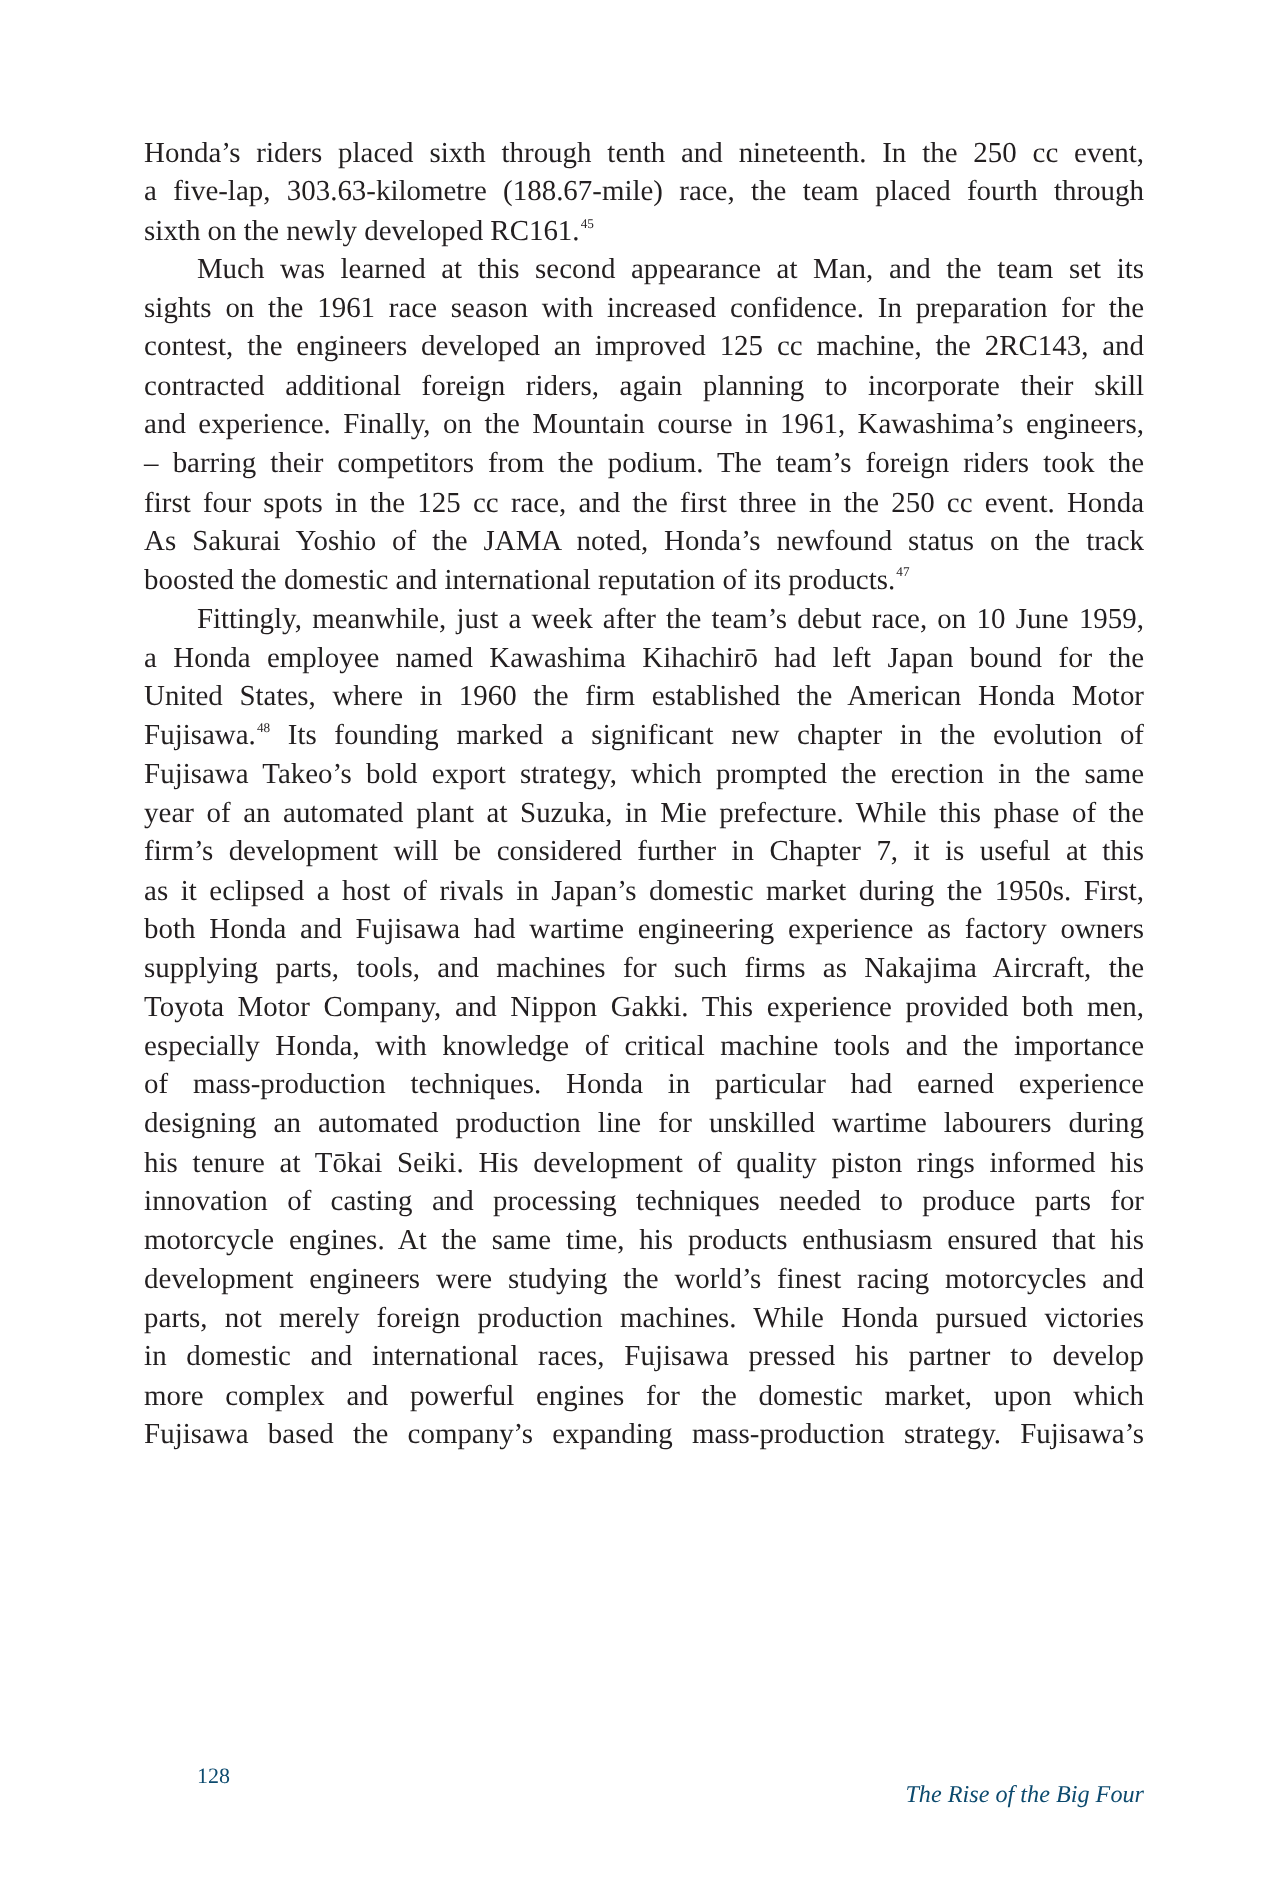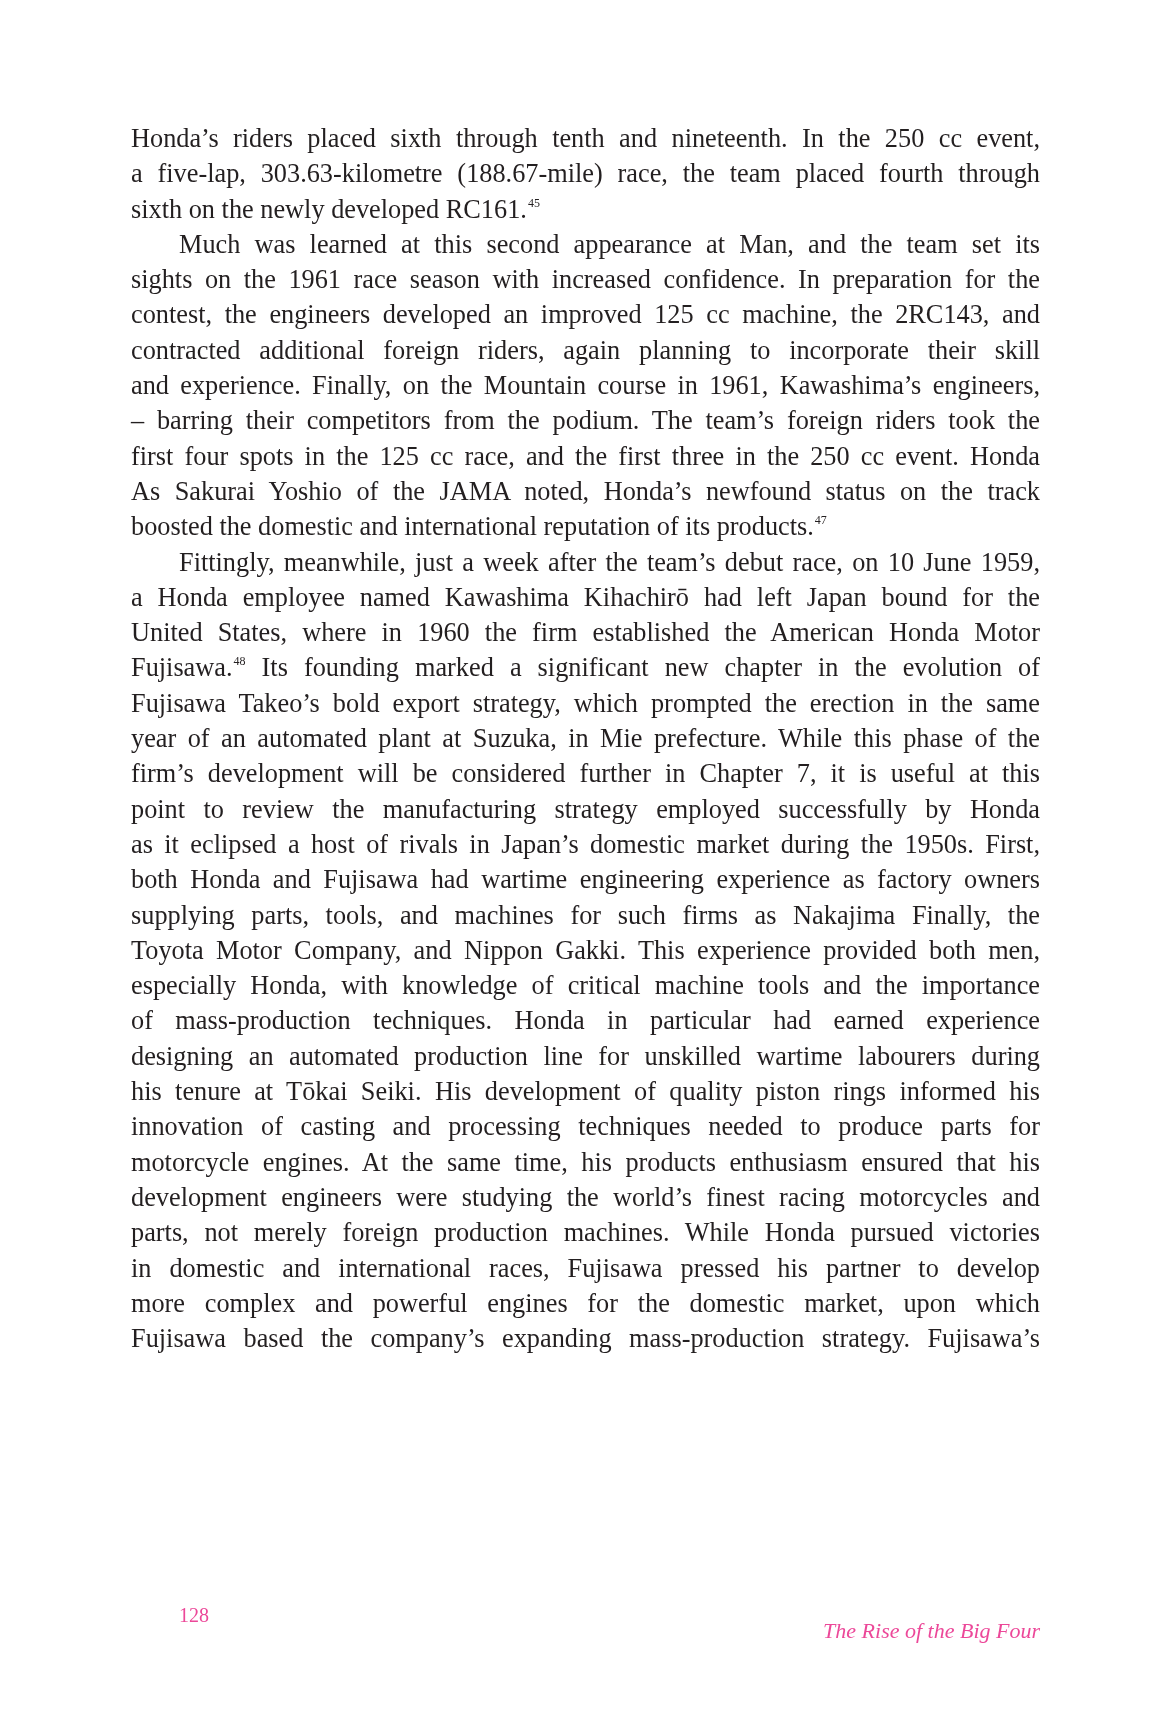--- a/index.html
+++ b/index.html
@@ -53,21 +53,21 @@
       margin-left: 1px;
       line-height: 0;
     }
     .footer {
       position: absolute;
       left: 131px;
       top: 1604px;
       width: 909px;
       height: 30px;
       font-family: "Liberation Serif", "DejaVu Serif", serif;
-      color: #ec4899;
+      color: #0c4a6e;
     }
     .folio {
       position: absolute;
       left: 48px;
       top: 0;
       font-size: 20px;
     }
     .running-head {
       position: absolute;
       right: 0;
@@ -101,24 +101,23 @@
     </div>
 
     <div>
       <span class="line indent"><span>Fittingly, meanwhile, just a week after the team’s debut race, on 10 June 1959,</span></span>
       <span class="line"><span>a Honda employee named Kawashima Kihachirō had left Japan bound for the</span></span>
       <span class="line"><span>United States, where in 1960 the firm established the American Honda Motor</span></span>
       <span class="line"><span>Fujisawa.</span><sup class="fn">48</sup><span> Its founding marked a significant new chapter in the evolution of</span></span>
       <span class="line"><span>Fujisawa Takeo’s bold export strategy, which prompted the erection in the same</span></span>
       <span class="line"><span>year of an automated plant at Suzuka, in Mie prefecture. While this phase of the</span></span>
       <span class="line"><span>firm’s development will be considered further in Chapter 7, it is useful at this</span></span>
-      <span class="line"><span>point to review the manufacturing strategy employed successfully by Honda</span></span>
       <span class="line"><span>as it eclipsed a host of rivals in Japan’s domestic market during the 1950s. First,</span></span>
       <span class="line"><span>both Honda and Fujisawa had wartime engineering experience as factory owners</span></span>
-      <span class="line"><span>supplying parts, tools, and machines for such firms as Nakajima Finally, the</span></span>
+      <span class="line"><span>supplying parts, tools, and machines for such firms as Nakajima Aircraft, the</span></span>
       <span class="line"><span>Toyota Motor Company, and Nippon Gakki. This experience provided both men,</span></span>
       <span class="line"><span>especially Honda, with knowledge of critical machine tools and the importance</span></span>
       <span class="line"><span>of mass-production techniques. Honda in particular had earned experience</span></span>
       <span class="line"><span>designing an automated production line for unskilled wartime labourers during</span></span>
       <span class="line"><span>his tenure at Tōkai Seiki. His development of quality piston rings informed his</span></span>
       <span class="line"><span>innovation of casting and processing techniques needed to produce parts for</span></span>
       <span class="line"><span>motorcycle engines. At the same time, his products enthusiasm ensured that his</span></span>
       <span class="line"><span>development engineers were studying the world’s finest racing motorcycles and</span></span>
       <span class="line"><span>parts, not merely foreign production machines. While Honda pursued victories</span></span>
       <span class="line"><span>in domestic and international races, Fujisawa pressed his partner to develop</span></span>

